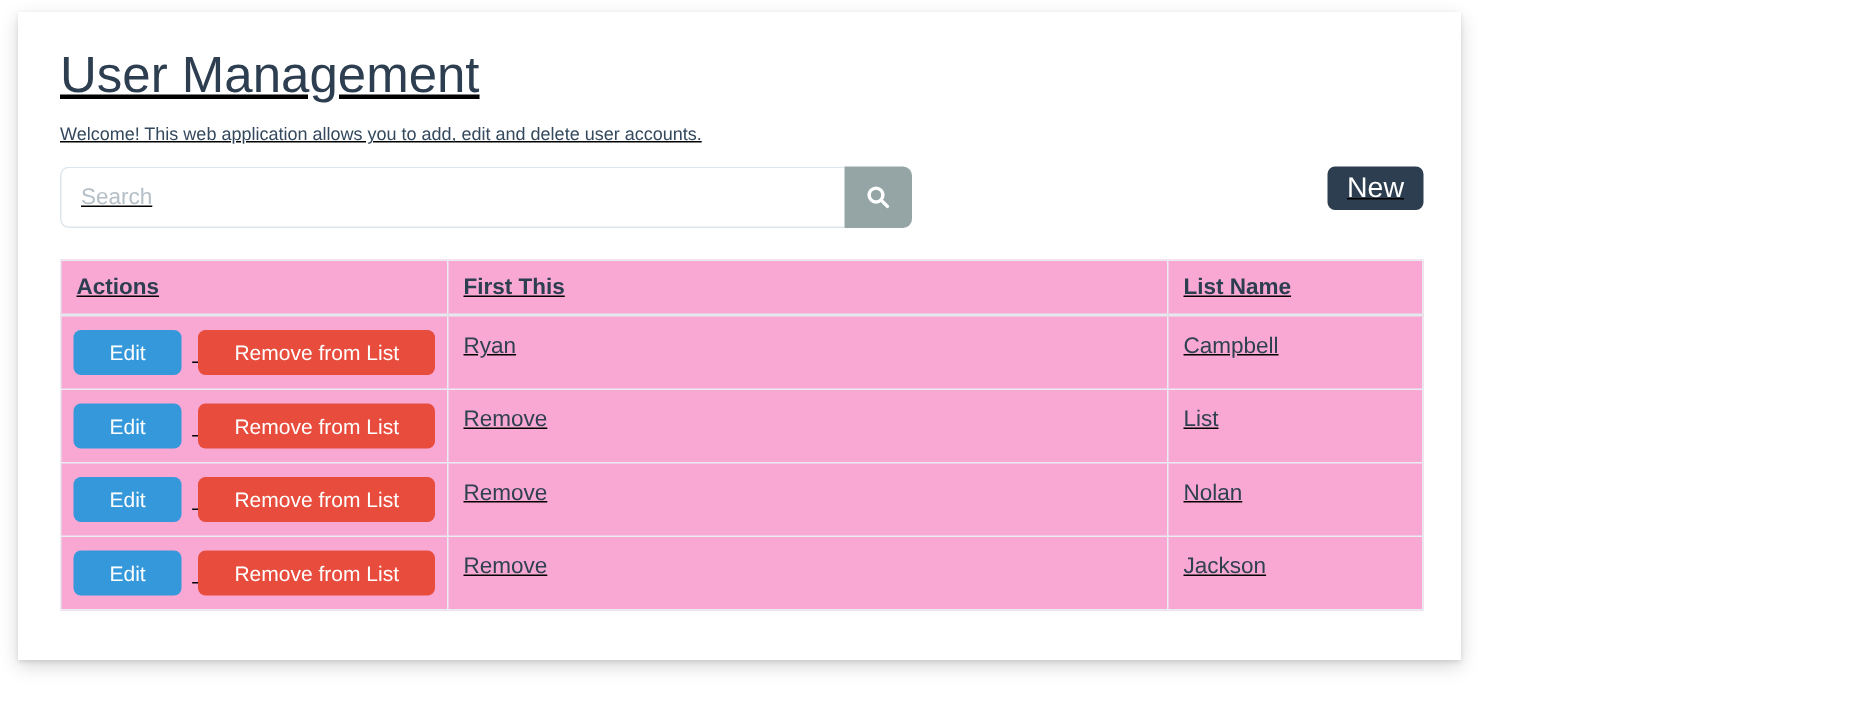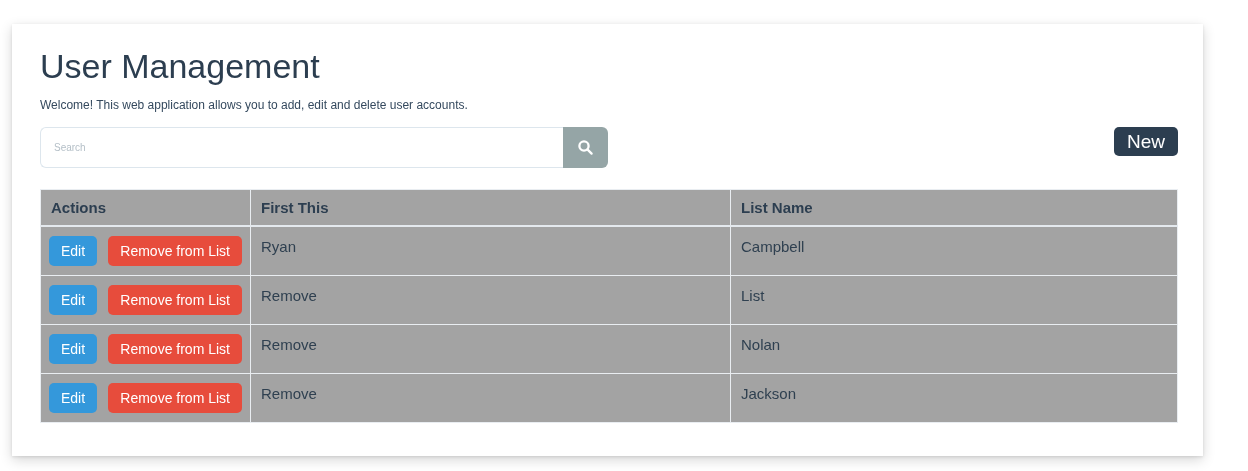--- a/index.html
+++ b/index.html
@@ -4,25 +4,26 @@
 <style>
   * { box-sizing: border-box; }
   html, body {
     margin: 0; padding: 0;
     background: #ffffff;
     font-family: "Liberation Sans", sans-serif;
     width: 1248px; height: 471px;
   }
   .page-card {
     position: absolute;
-    left: 12px; top: 24px;
-    width: 1191px; height: 432px;
+    left: 12px; top: 8px;
+    width: 962px; height: 432px;
     background: #ffffff;
     box-shadow: 0 1px 3px rgba(0,0,0,0.10), 0 4px 12px rgba(0,0,0,0.16);
     padding: 24px 25px 26px 28px;
+    text-decoration: underline;
   }
   .page-title {
     margin: 0 0 13px 0;
     font-size: 34px;
     font-weight: 400;
     color: #2c3e50;
     line-height: 1.1;
   }
   .page-subtitle {
     margin: 0 0 15px 0;
@@ -37,21 +38,21 @@
     margin-bottom: 21px;
   }
   .input-group { display: flex; width: 568px; }
   .search-input {
     flex: 1;
     height: 41px;
     border: 1px solid #dde6ed;
     border-right: none;
     border-radius: 6px 0 0 6px;
     padding: 0 13px;
-    font-size: 10px;
+    font-size: 15px;
     color: #2c3e50;
     font-family: "Liberation Sans", sans-serif;
     outline: none;
   }
   .search-input::placeholder { color: #b4bfc7; }
   .search-btn {
     width: 45px; height: 41px;
     background: #95a5a6;
     border: none;
     border-radius: 0 6px 6px 0;
@@ -70,21 +71,21 @@
     font-weight: 500;
     font-family: "Liberation Sans", sans-serif;
     cursor: pointer;
     margin-top: 0;
   }
   table.users {
     width: 100%;
     border-collapse: collapse;
     font-size: 15px;
     color: #2f4050;
-    background: #a3a3a3;
+    background: #f9a8d4;
   }
   table.users th, table.users td {
     border: 1px solid #e9edf1;
   }
   table.users th {
     padding: 9px 10px;
     font-weight: 700;
     text-align: left;
     color: #2c3e50;
     border-bottom: 2px solid #e4e9ee;
@@ -101,21 +102,21 @@
     vertical-align: top;
   }
   .btn-edit, .btn-remove {
     height: 30px;
     border: none;
     border-radius: 5px;
     color: #ffffff;
     font-size: 14px;
     font-weight: 500;
     font-family: "Liberation Sans", sans-serif;
-    padding: 0 12px;
+    padding: 0 24px;
     cursor: pointer;
   }
   .btn-edit { background: #3498db; margin-right: 7px; }
   .btn-remove { background: #e74c3c; }
 </style>
 </head>
 <body>
 
 <div class="page-card">
 

